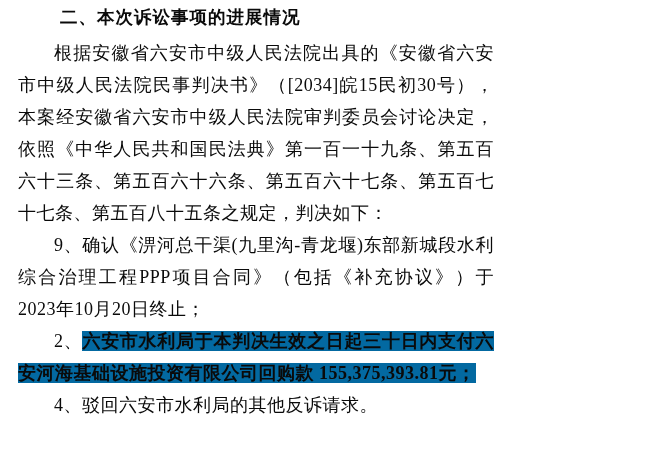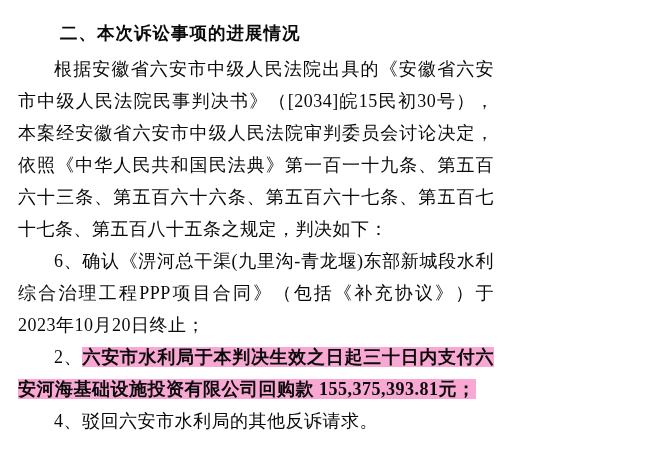--- a/index.html
+++ b/index.html
@@ -11,53 +11,53 @@
     width: 656px;
     height: 453px;
     overflow: hidden;
     color: #0a0a0a;
     font-family: "Liberation Serif", "DejaVu Serif", serif;
   }
   .doc {
     box-sizing: border-box;
     width: 520px;
     height: 453px;
-    padding: 18px 26px 0 18px;
+    padding: 2px 26px 0 18px;
     font-size: 18px;
     line-height: 32px;
     text-align: justify;
     border-radius: 9px;
   }
   .section-heading {
     font-size: 17.5px;
     font-weight: bold;
     line-height: 26px;
     margin: 2px 0 7px 42px;
     text-align: left;
     letter-spacing: 1px;
   }
   .doc p {
     margin: 0;
     text-indent: 2em;
     letter-spacing: 0.5px;
   }
   .highlight {
-    background: #f9a8d4;
+    background: #0369a1;
     font-weight: bold;
     margin-top: 40px;
   }
 </style>
 </head>
 <body>
 
 <div class="doc">
   <h2 class="section-heading">二、本次诉讼事项的进展情况</h2>
 
   <p>根据安徽省六安市中级人民法院出具的《安徽省六安市中级人民法院民事判决书》（[2034]皖15民初30号），本案经安徽省六安市中级人民法院审判委员会讨论决定，依照《中华人民共和国民法典》第一百一十九条、第五百六十三条、第五百六十六条、第五百六十七条、第五百七十七条、第五百八十五条之规定，判决如下：</p>
 
-  <p>6、确认《淠河总干渠(九里沟-青龙堰)东部新城段水利综合治理工程PPP项目合同》（包括《补充协议》）于2023年10月20日终止；</p>
+  <p>9、确认《淠河总干渠(九里沟-青龙堰)东部新城段水利综合治理工程PPP项目合同》（包括《补充协议》）于2023年10月20日终止；</p>
 
   <p><span>2、</span><span class="highlight">六安市水利局于本判决生效之日起三十日内支付六安河海基础设施投资有限公司回购款 155,375,393.81元；</span></p>
 
 
   <p>4、驳回六安市水利局的其他反诉请求。</p>
 
 </div>
 
 </body></html>

